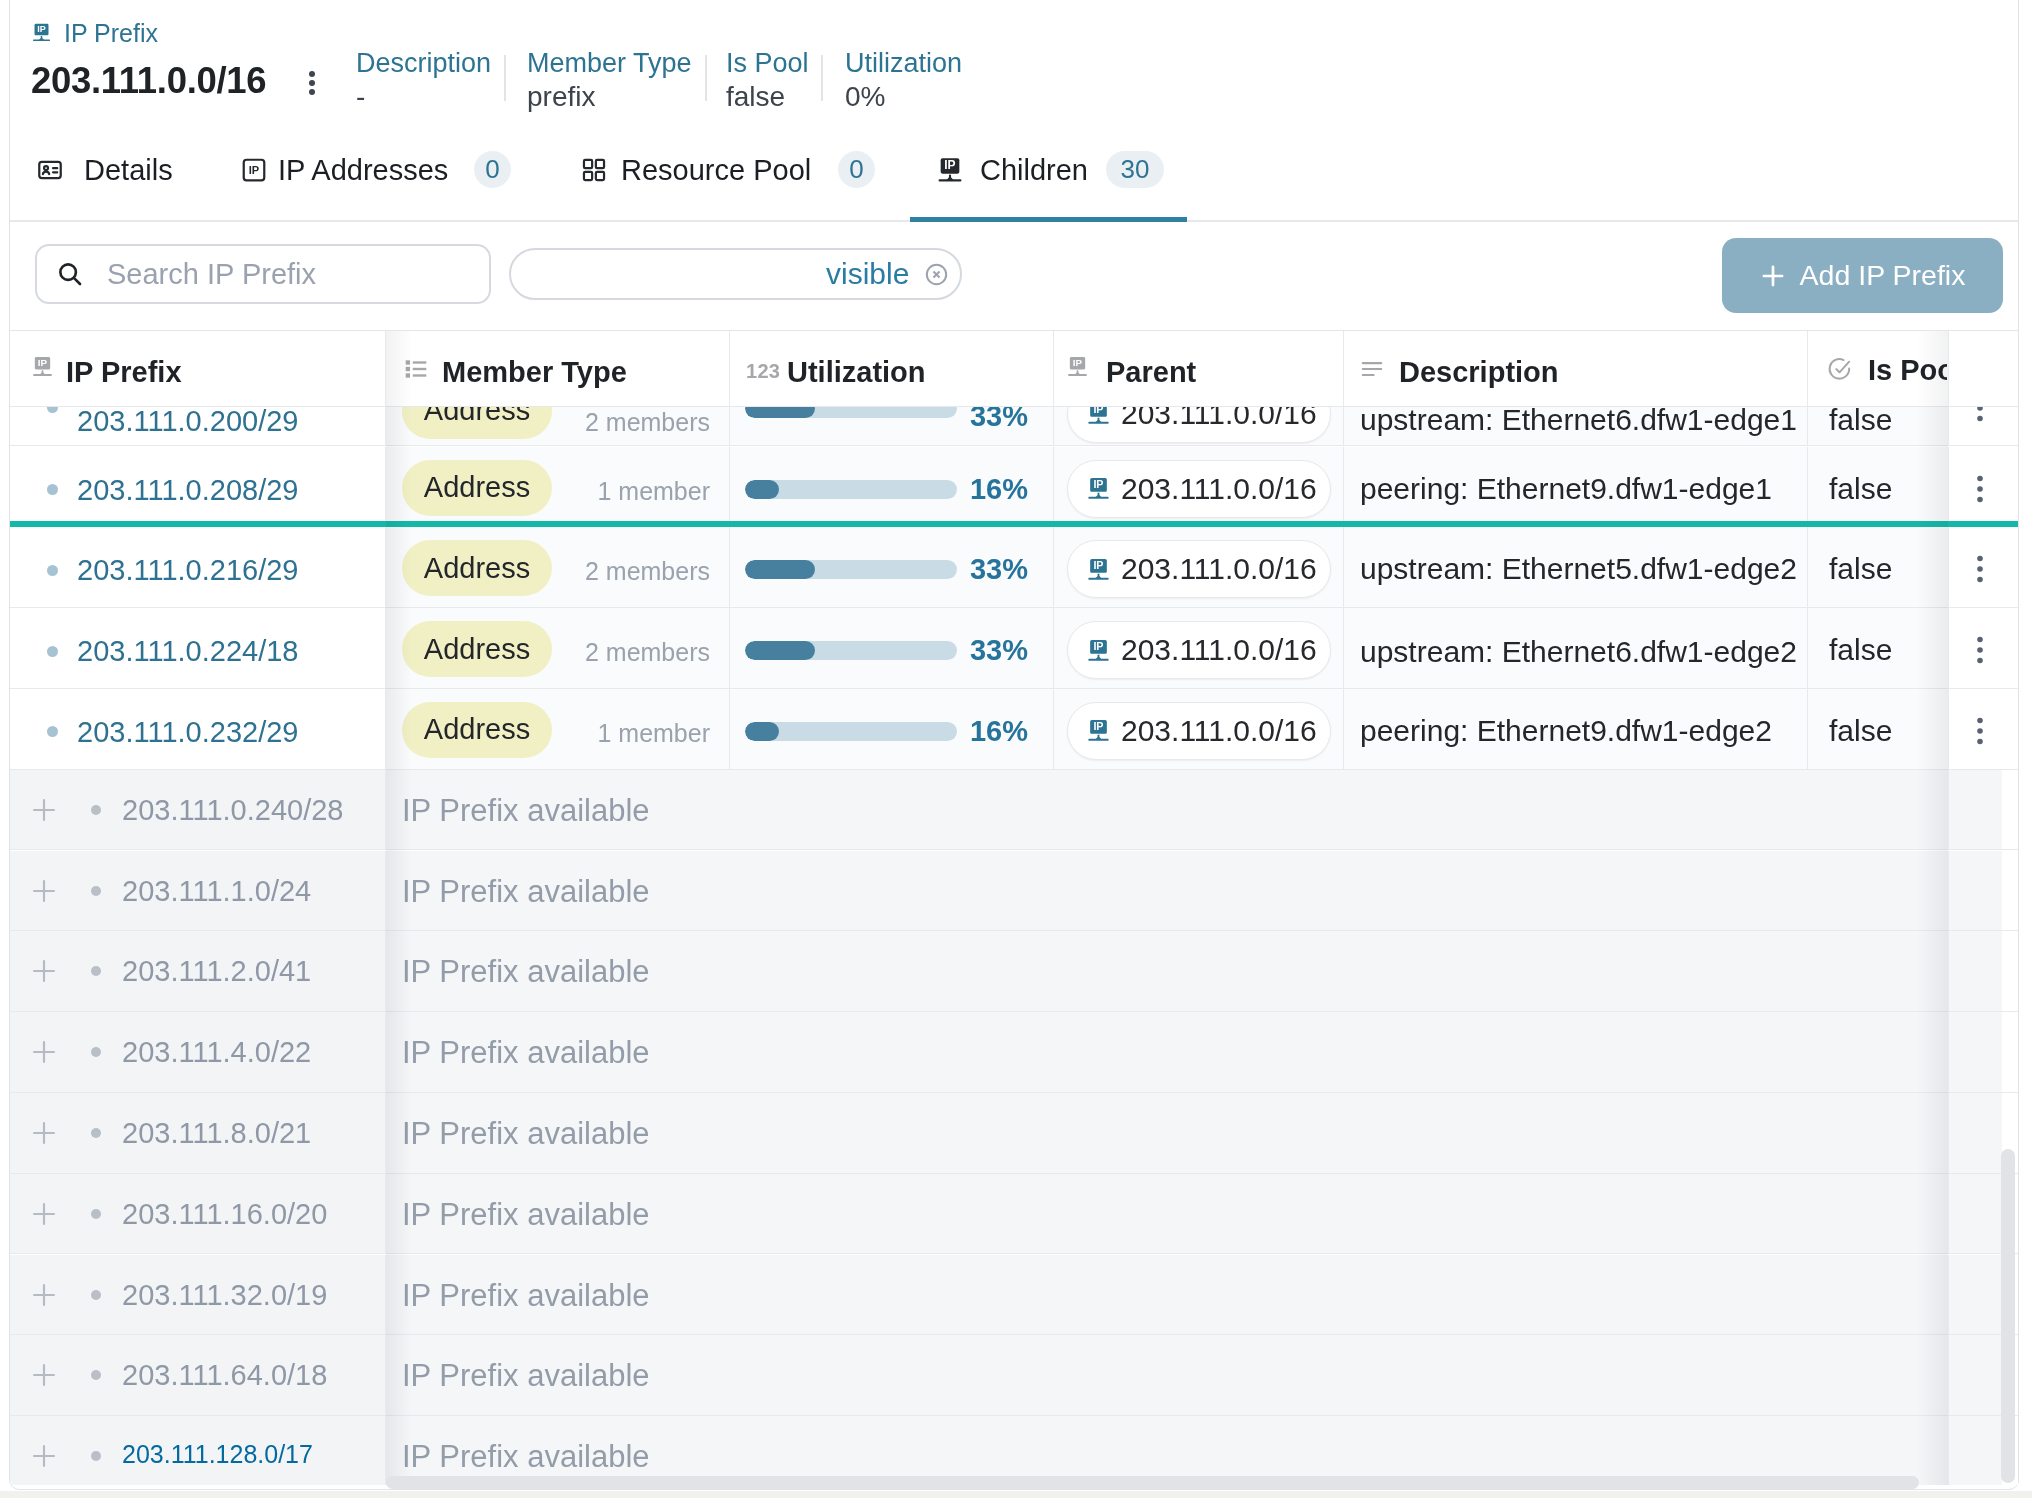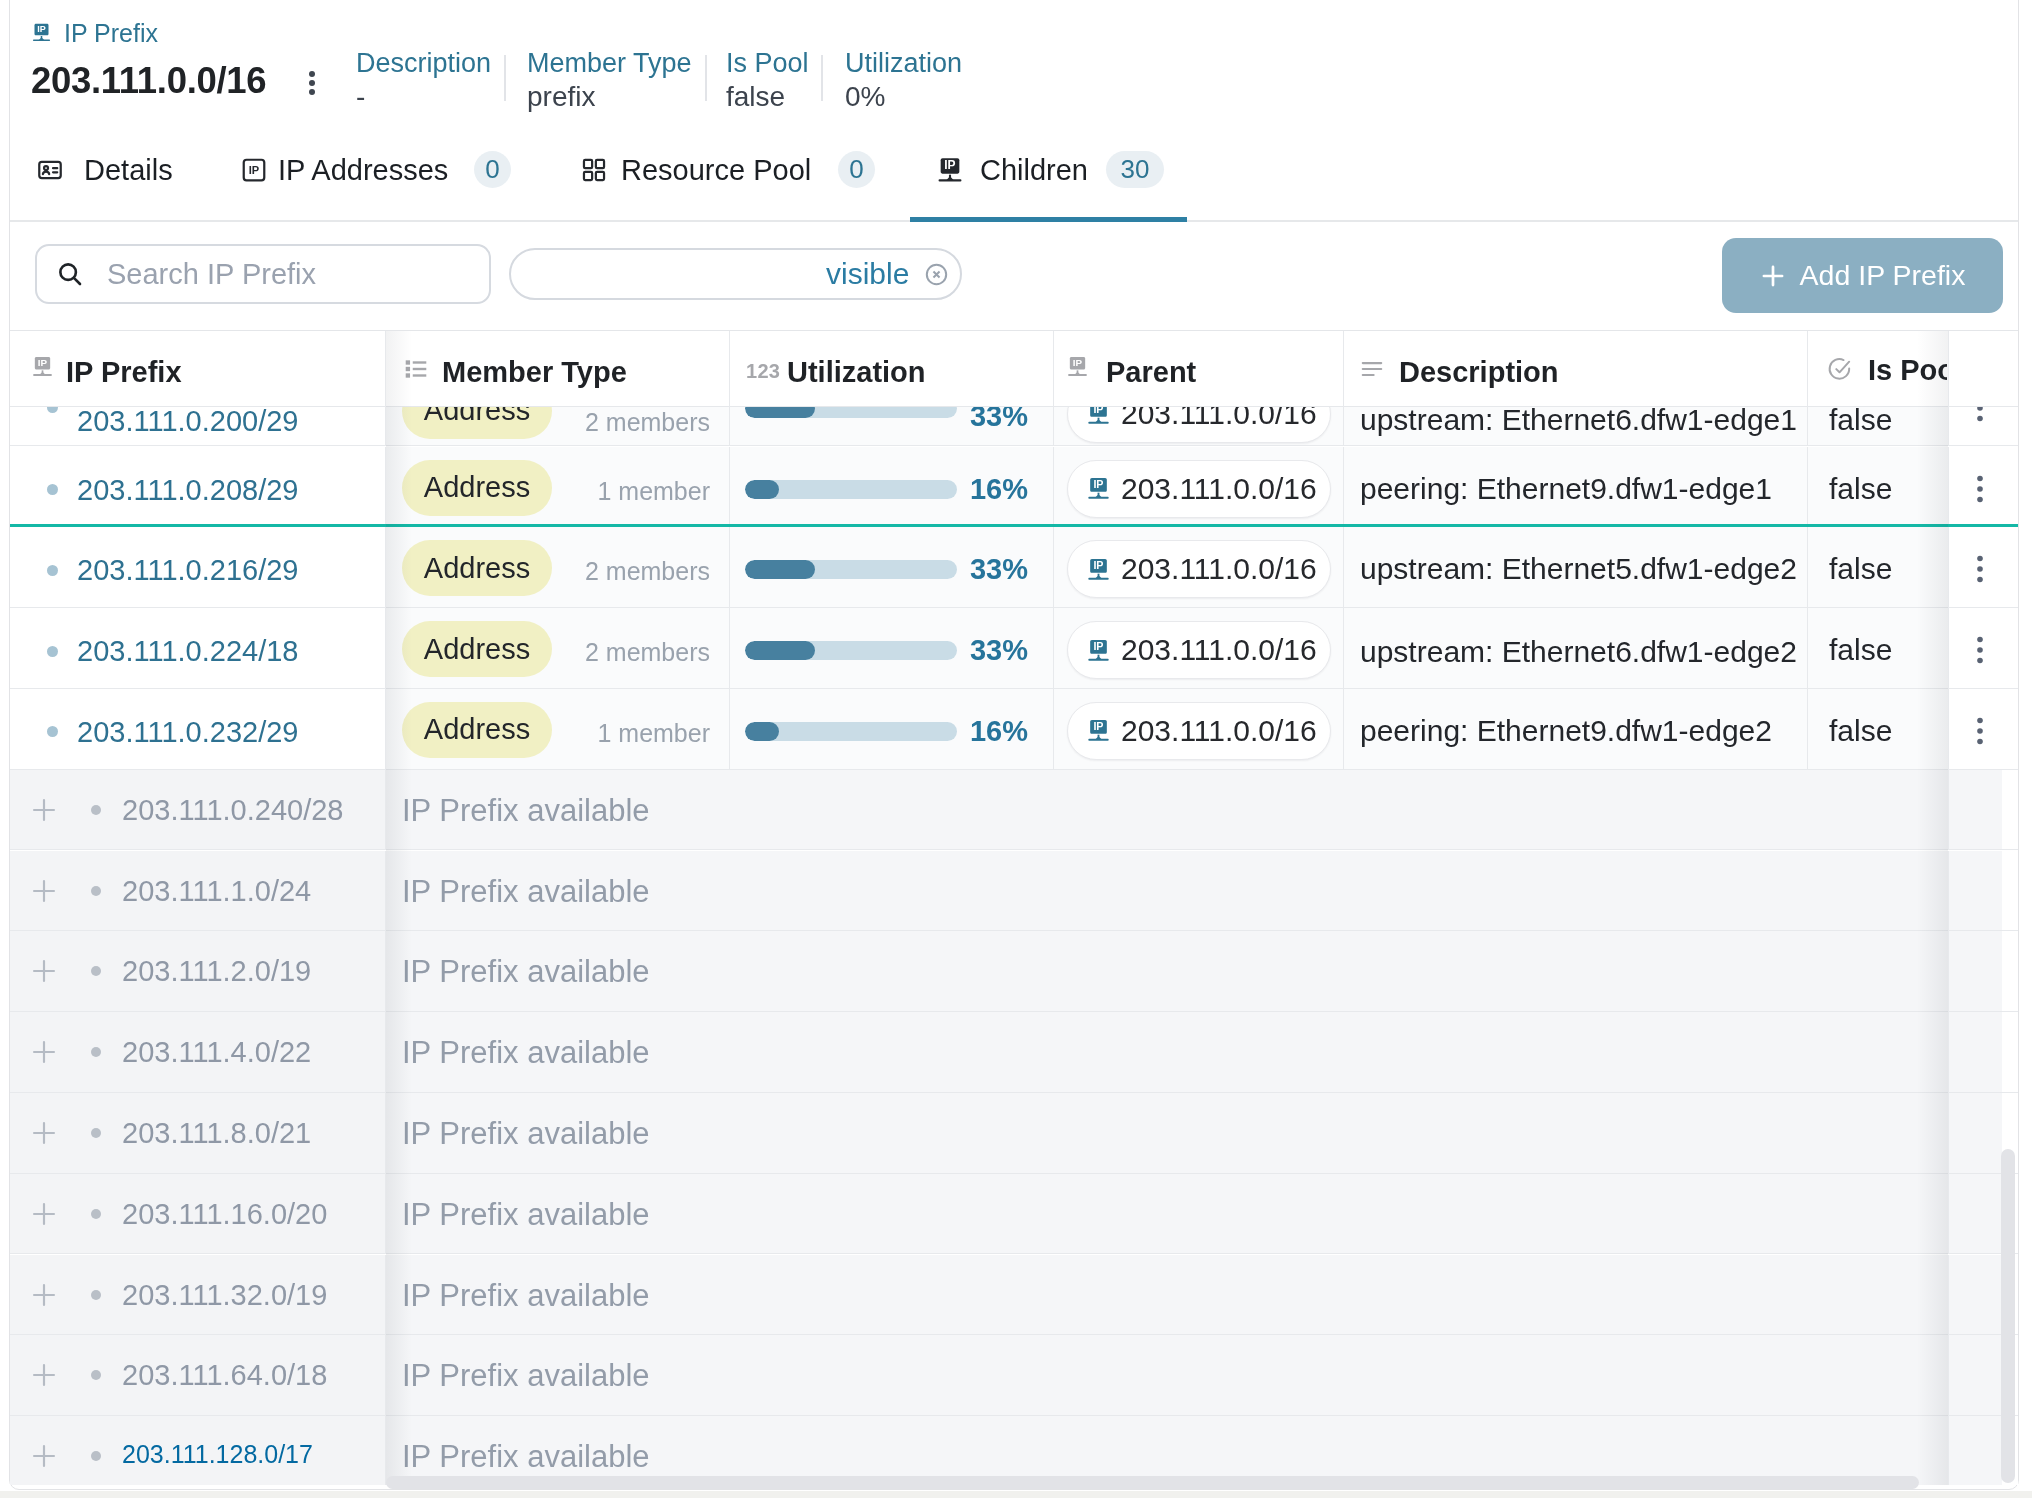--- a/index.html
+++ b/index.html
@@ -134,21 +134,21 @@
           <circle cx="5" cy="26.5" r="2.8"></circle>
         </g>
       </svg>
       <div class="c bL" style="left:375px;width:1px"></div>
       <div class="c bL" style="left:719px;width:1px"></div>
       <div class="c bL" style="left:1043px;width:1px"></div>
       <div class="c bL" style="left:1333px;width:1px"></div>
       <div class="c bL" style="left:1797px;width:1px"></div>
       <div class="c bL" style="left:1938px;width:1px"></div>
     </div>
-<div class="row a" style="left:0;top:115.5px;width:2008px;height:80.8px;border-bottom:3px solid #14b8a6">
+<div class="row a" style="left:0;top:115.5px;width:2008px;height:80.8px;border-bottom:6px solid #14b8a6">
       <div class="c" style="left:0px;width:375px;background:#fff"></div>
       <div class="c" style="left:375px;width:1617px;background:#fafbfc"></div>
       <div class="c" style="left:1938px;width:70px;background:#fff"></div>
       <div class="c dot" style="left:37px;top:37.5px;width:11px;height:11px;background:#a6c3d3"></div>
       <div class="c" style="left:67px;top:27px;height:auto;font-size:29px;font-weight:500;color:#2e7191">203.111.0.208/29</div>
       <div class="c pillY" style="left:392px;top:13px;height:56px;width:150px;font-size:29px">Address</div>
       <div class="c" style="left:375px;width:325px;top:30px;height:auto;text-align:right;font-size:25px;color:#99a2ad">1 member</div>
       <div class="c bar" style="left:735px;top:33px;width:212px;height:19px">
         <i style="width:34px"></i>
       </div>
@@ -328,21 +328,21 @@
       <div class="c bL" style="left:1938px;width:1px"></div>
     </div>
 <div class="row a" style="left:0;top:600.3px;width:2008px;height:80.8px;border-bottom:1px solid #e7e9ec">
       <div class="c" style="left:0px;width:375px;background:#f3f4f6"></div>
       <div class="c" style="left:375px;width:1617px;background:#f5f6f8"></div>
       <div class="c" style="left:1992px;width:16px;background:#fff"></div>
       <svg style="position:absolute;left:21px;top:27px" width="26" height="26" viewBox="0 0 24 24" fill="none" stroke="#b5bbc4" stroke-width="2" stroke-linecap="round">
         <path d="M12 2.8v18.4M2.8 12h18.4"></path>
       </svg>
       <div class="c dot" style="left:81px;top:35px;width:10px;height:10px;background:#b9bfc7"></div>
-      <div class="c" style="left:112px;top:24px;height:auto;font-size:29px;color:#8f98a6">203.111.2.0/19</div>
+      <div class="c" style="left:112px;top:24px;height:auto;font-size:29px;color:#8f98a6">203.111.2.0/41</div>
       <div class="c" style="left:392px;top:23px;height:auto;font-size:31px;color:#939ca9">IP Prefix available</div>
       <div class="c bL" style="left:375px;width:1px"></div>
       <div class="c bL" style="left:1938px;width:1px"></div>
     </div>
 <div class="row a" style="left:0;top:681.1px;width:2008px;height:80.8px;border-bottom:1px solid #e7e9ec">
       <div class="c" style="left:0px;width:375px;background:#f3f4f6"></div>
       <div class="c" style="left:375px;width:1617px;background:#f5f6f8"></div>
       <div class="c" style="left:1992px;width:16px;background:#fff"></div>
       <svg style="position:absolute;left:21px;top:27px" width="26" height="26" viewBox="0 0 24 24" fill="none" stroke="#b5bbc4" stroke-width="2" stroke-linecap="round">
         <path d="M12 2.8v18.4M2.8 12h18.4"></path>

